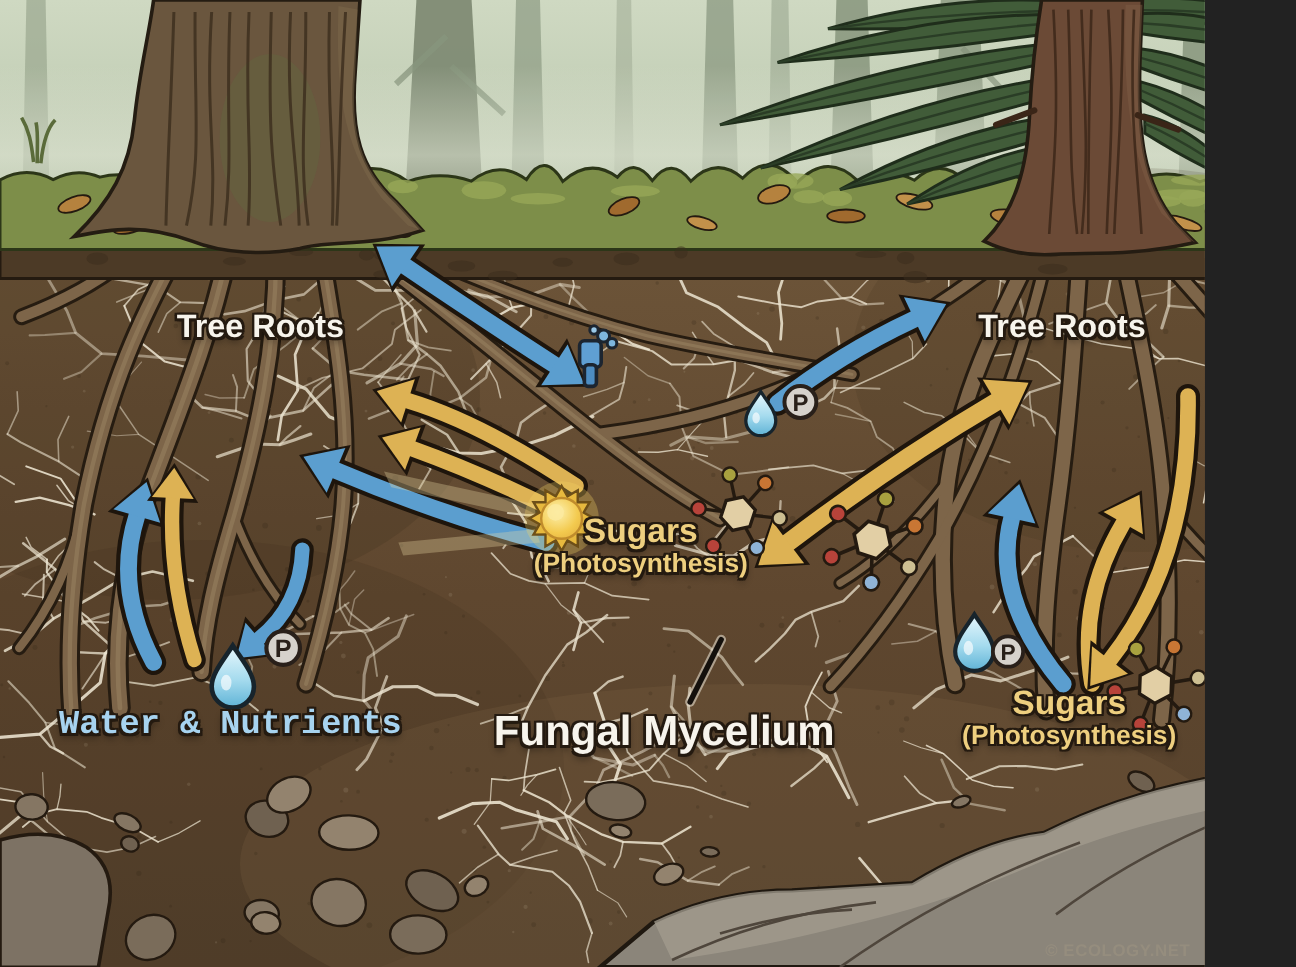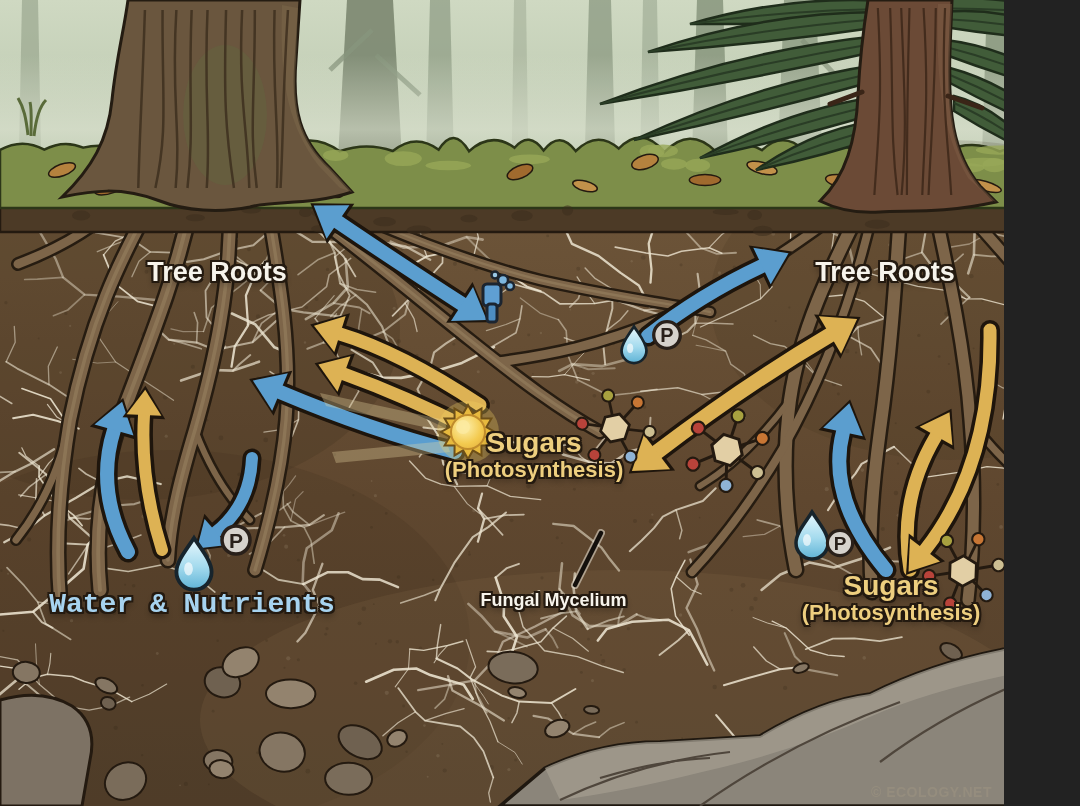--- a/index.html
+++ b/index.html
@@ -17,21 +17,21 @@
       -2px  0   0 var(--outline-dark,#241a10), 2px  0   0 var(--outline-dark,#241a10),
        0   -2px 0 var(--outline-dark,#241a10), 0    2px 0 var(--outline-dark,#241a10),
        0    4px 6px rgba(0,0,0,.45);
   }
   .lbl .l1{font-size:28px;}
   .lbl .l2{font-size:22px;text-align:right;}
   .white{color:var(--label-white,#f7f4ec);font-size:27px;}
   .gold{color:var(--label-gold,#eecf7f);}
   .water{color:var(--label-blue,#a7d3ef);font-family:Liberation Mono, monospace;}
   .water .l2{font-size:20px;}
-  .fungal{color:var(--label-white,#f7f4ec);font-size:18px;padding-left:25px;}
+  .fungal{color:var(--label-white,#f7f4ec);font-size:35px;padding-left:25px;}
   .copyright{
     position:absolute;right:12px;top:784px;font-size:14px;font-weight:bold;
     color:var(--copyright-gray,#958d7e);letter-spacing:.5px;
   }
 </style>
 </head>
 <body>
 
 <div class="stage">
 

